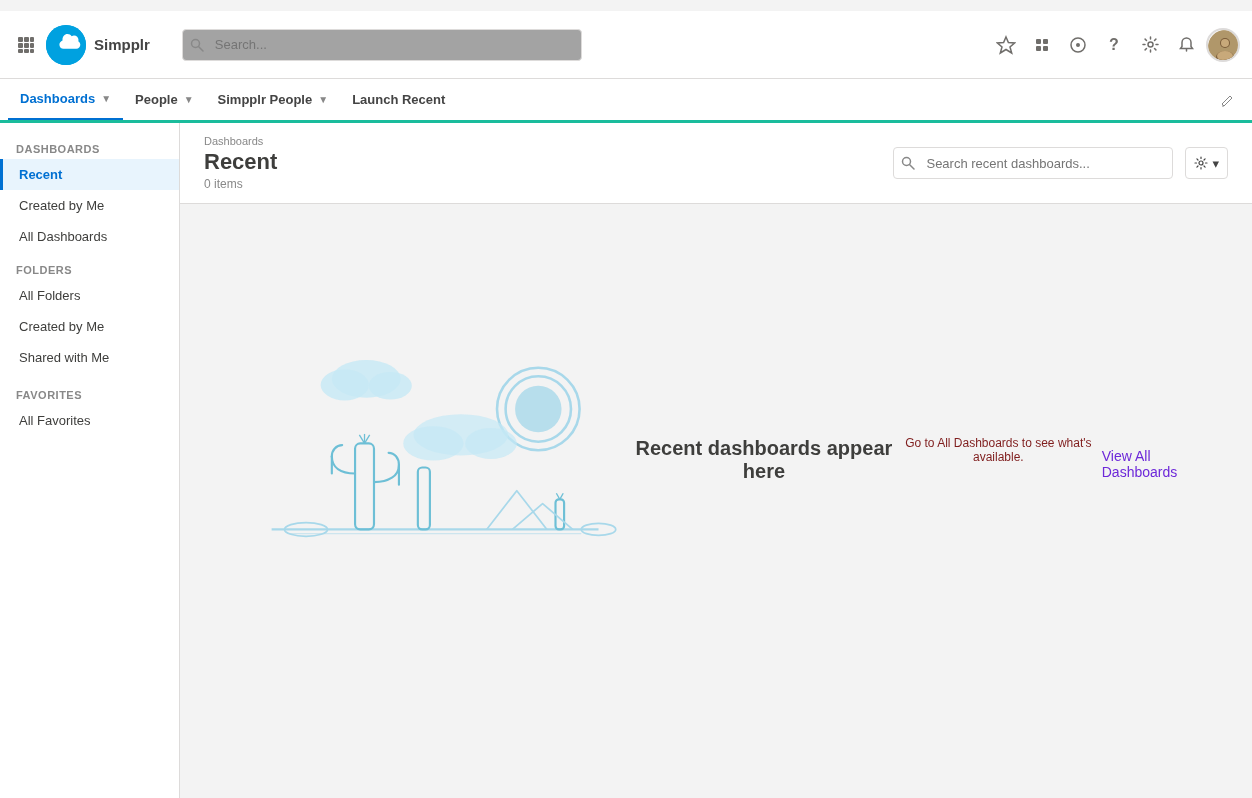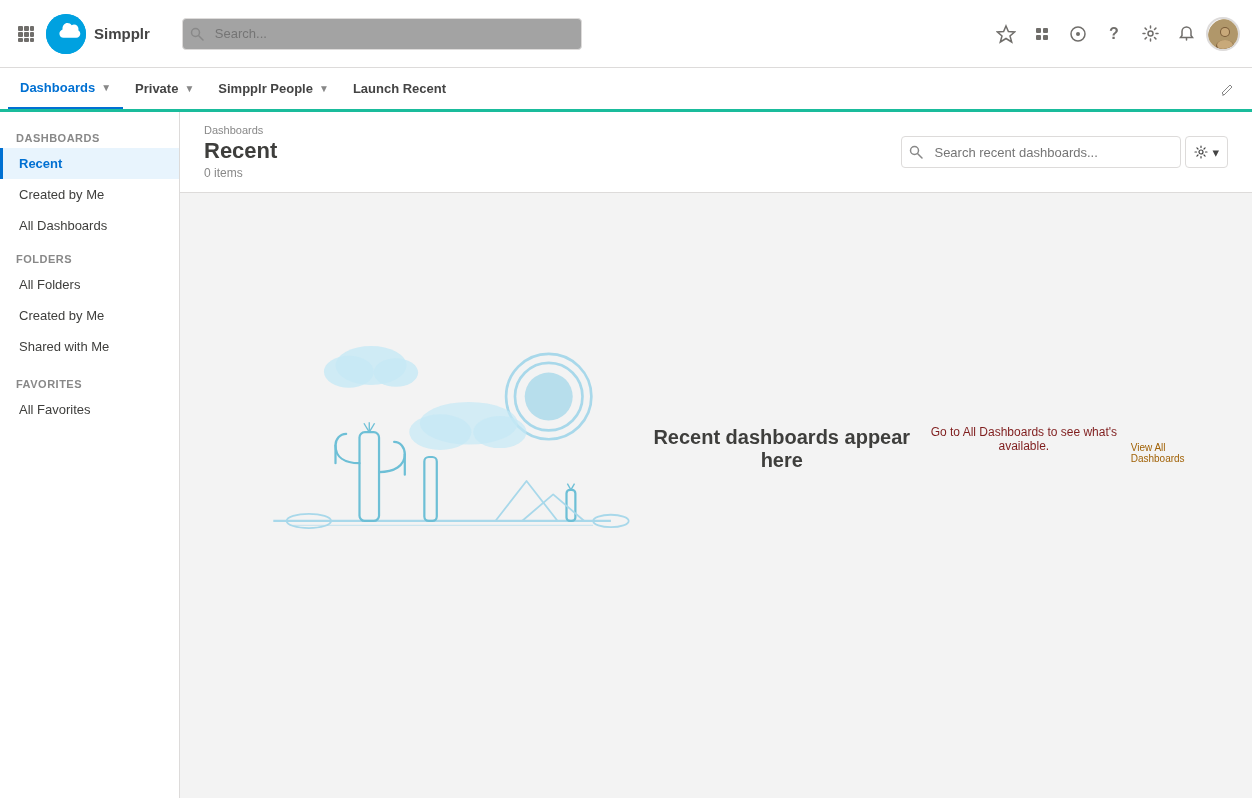--- a/index.html
+++ b/index.html
@@ -8,20 +8,21 @@
     
     .top-nav {
       display: flex;
       align-items: center;
       height: 68px;
       background: #fff;
       border-bottom: 1px solid #dddbda;
       padding: 0 12px;
       position: relative;
       z-index: 100;
+      margin-top: 11px;
     }
     .top-nav-logo {
       width: 40px;
       height: 40px;
       margin-right: 8px;
       flex-shrink: 0;
     }
     .top-nav-appname {
       font-size: 15px;
       font-weight: 700;
@@ -202,21 +203,21 @@
       color: #3e3e3c;
     }
     .page-subtitle {
       font-size: 12px;
       color: #888;
       margin-top: 2px;
     }
     .content-header-actions {
       display: flex;
       align-items: flex-start;
-      gap: 4px;
+      gap: 12px;
     }
     .search-recent-wrap {
       position: relative;
     }
     .search-recent-input {
       height: 32px;
       width: 280px;
       border: 1px solid #dddbda;
       border-radius: 4px;
       padding: 0 12px 0 32px;
@@ -269,22 +270,22 @@
       margin-bottom: 8px;
       text-align: center;
     }
     .empty-state-subtitle {
       font-size: 12px;
       color: #7f1d1d;
       margin-bottom: 28px;
       text-align: center;
     }
     .empty-state-link {
-      font-size: 10px;
-      color: #a16207;
+      font-size: 14px;
+      color: #6d28d9;
       text-decoration: none;
       cursor: pointer;
     }
 
     
     .sf-logo { background: #00a1e0; border-radius: 50%; }
   </style>
 </head>
 <body>
 
@@ -369,21 +370,21 @@
     </div>
   </div>
 </header>
 
 <nav class="app-nav">
   <button class="app-nav-item active">
     <span>Dashboards</span>
     <span class="app-nav-chevron">▼</span>
   </button>
   <button class="app-nav-item">
-    <span>Private</span>
+    <span>People</span>
     <span class="app-nav-chevron">▼</span>
   </button>
   <button class="app-nav-item">
     <span>Simpplr People</span>
     <span class="app-nav-chevron">▼</span>
   </button>
   <button class="app-nav-item">
     <span>Launch Recent</span>
   </button>
   <div class="app-nav-edit">

